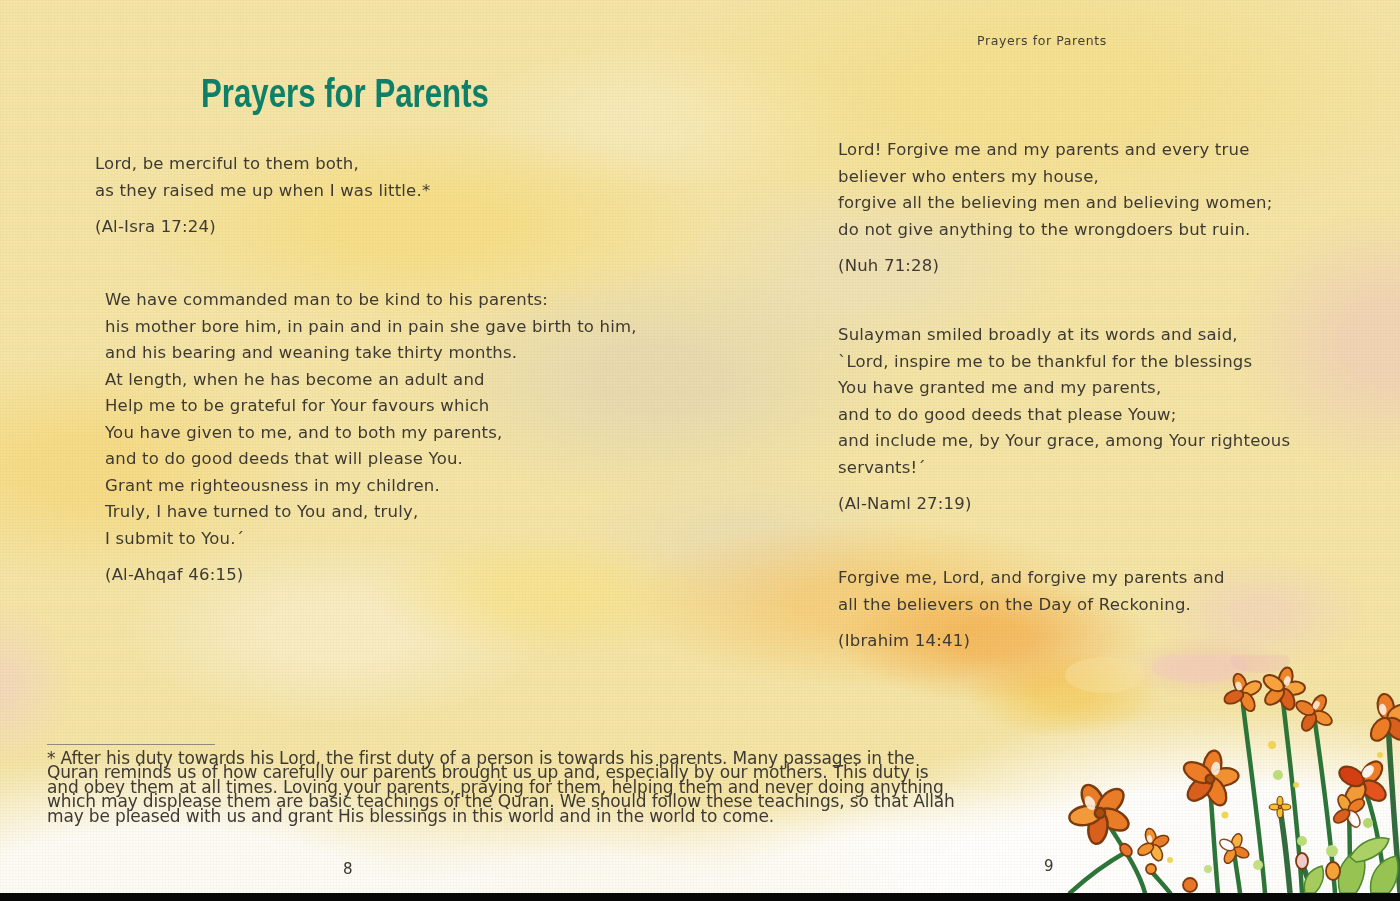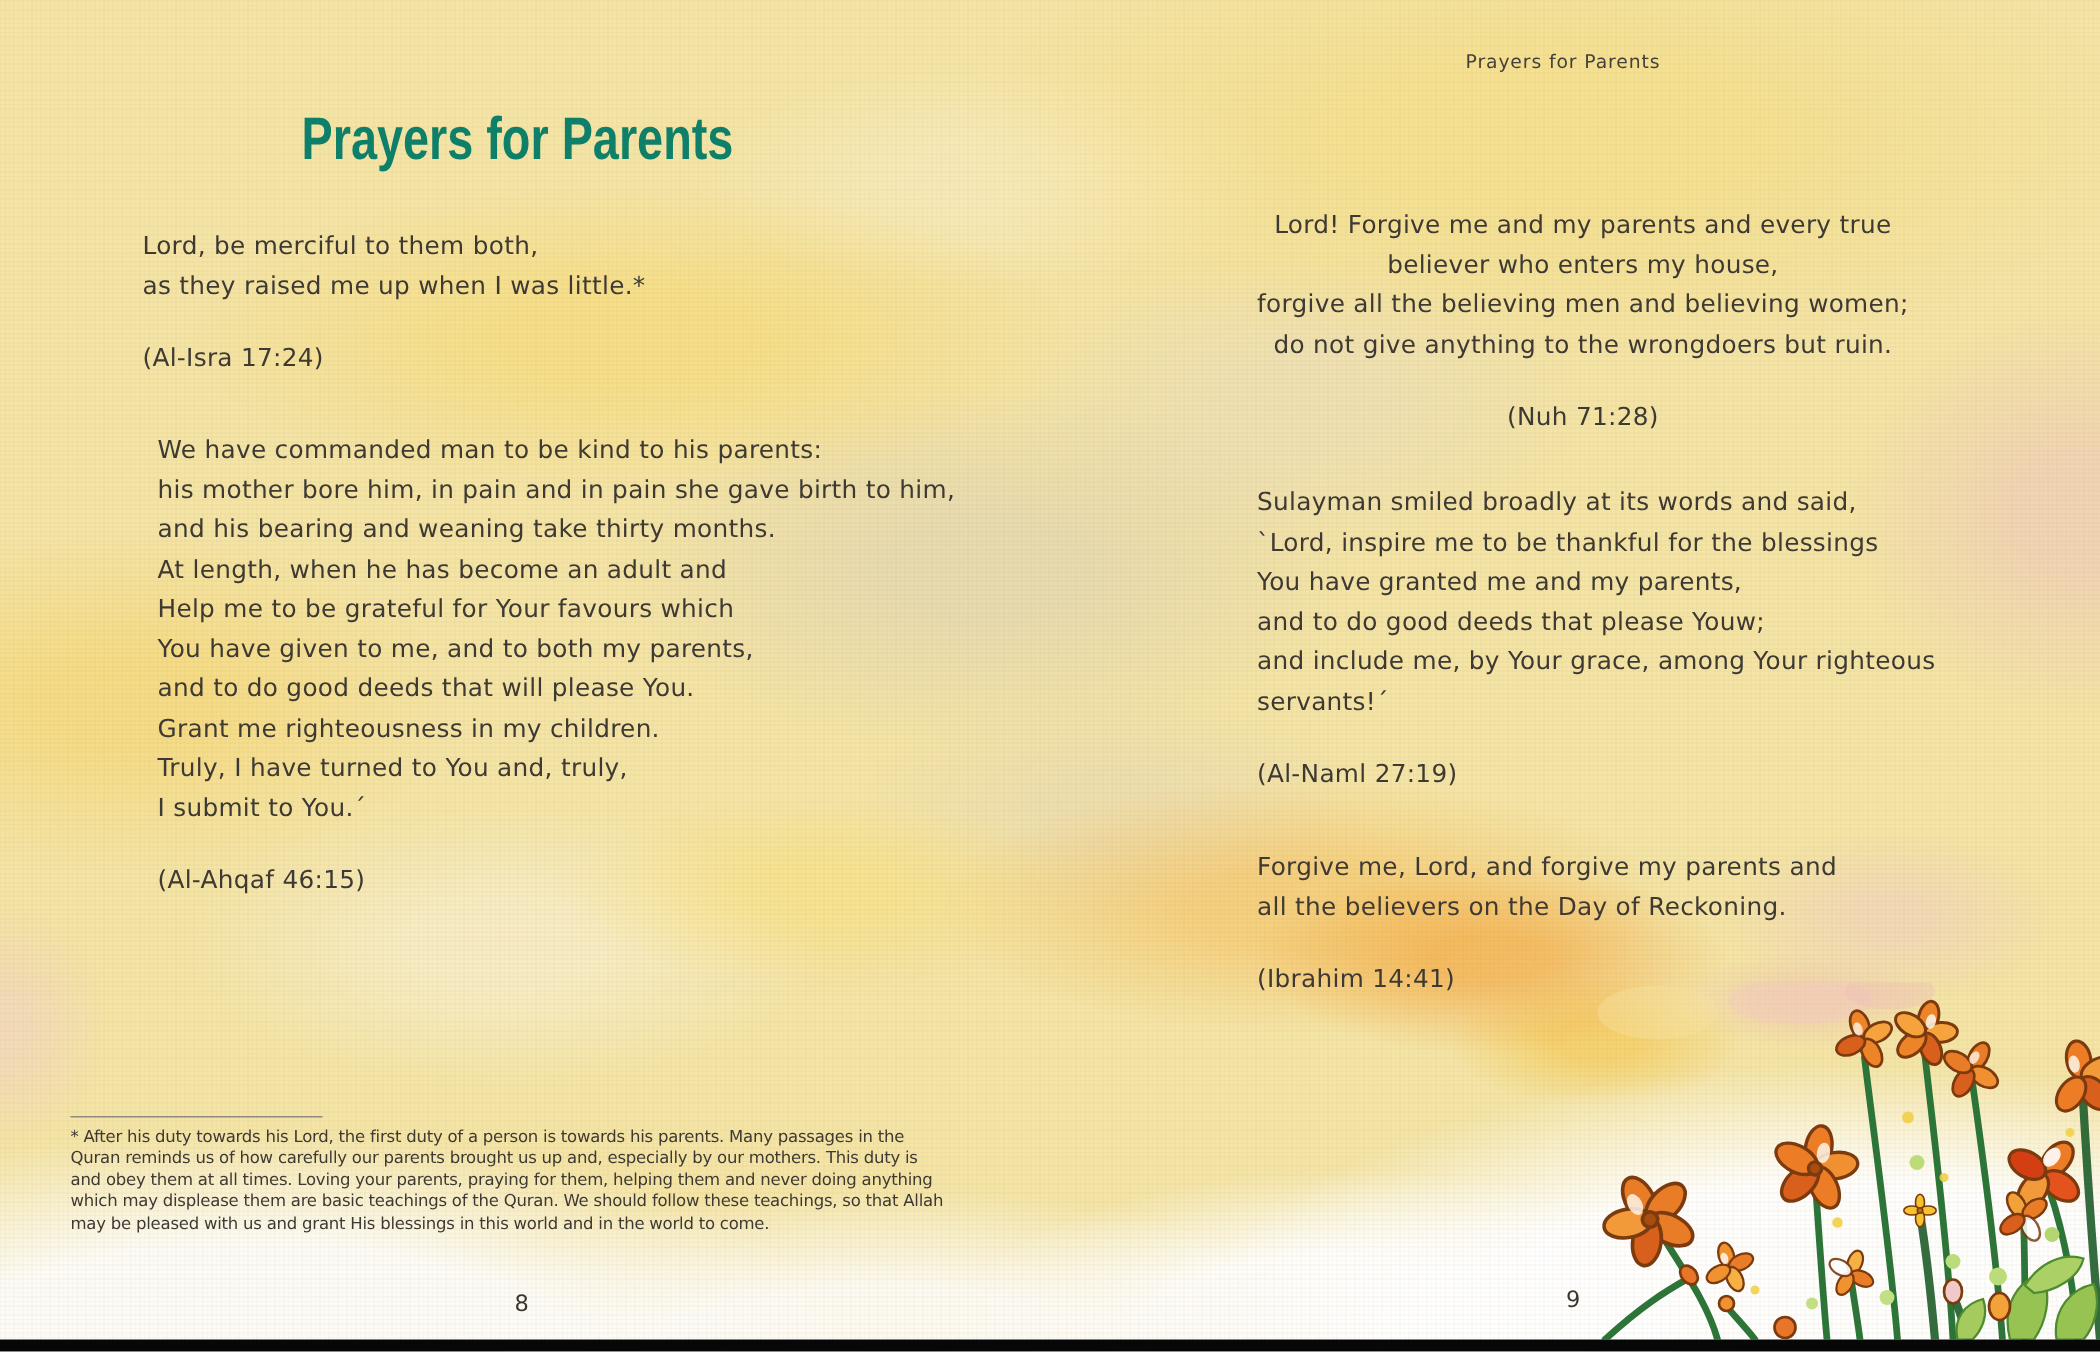--- a/index.html
+++ b/index.html
@@ -52,24 +52,24 @@
   .page-title {
     left: 201px; top: 72px;
     font-family: "Liberation Sans", sans-serif;
     font-weight: bold; font-size: 40px; line-height: 42px;
     color: #0e7f68;
     transform: scaleX(0.78); transform-origin: left top;
     white-space: nowrap;
   }
   .verse { font-size: 16.5px; line-height: 26.5px; letter-spacing: 0.2px; }
   .verse .line { white-space: nowrap; }
-  .verse .ref  { margin-top: 22px; white-space: nowrap; }
+  .verse .ref  { margin-top: 10px; white-space: nowrap; }
   .running-header { left: 977px; top: 33px; font-size: 12.5px; letter-spacing: 0.6px; color: #45413a; white-space: nowrap; }
   .footnote-rule { position: absolute; left: 47px; top: 744px; width: 168px; height: 0; border-top: 1.4px solid #8e8a80; }
-  .footnote { left: 47px; top: 751px; font-size: 11px; line-height: 14.4px; letter-spacing: -0.15px; }
+  .footnote { left: 47px; top: 751px; font-size: 17px; line-height: 14.4px; letter-spacing: -0.15px; }
   .footnote .fline { white-space: nowrap; }
   .page-num { font-size: 15px; color: #3b372f; }
   .flowers { position: absolute; right: 0; bottom: 8px; width: 350px; height: 238px; }
   .bottom-bar { position: absolute; left: 0; right: 0; bottom: 0; height: 8px; background: #070707; }
 </style>
 </head>
 <body>
 
 <div id="spread">
   <div class="wash"></div>
@@ -103,21 +103,21 @@
     <div class="fline">Quran reminds us of how carefully our parents brought us up and, especially by our mothers. This duty is</div>
     <div class="fline">and obey them at all times. Loving your parents, praying for them, helping them and never doing anything</div>
     <div class="fline">which may displease them are basic teachings of the Quran. We should follow these teachings, so that Allah</div>
     <div class="fline">may be pleased with us and grant His blessings in this world and in the world to come.</div>
   </div>
 
   <div class="txt page-num" style="left:343px; top:860px;">8</div>
 
   <div class="txt running-header">Prayers for Parents</div>
 
-  <div class="txt verse" style="left:838px; top:137px;text-align:center;">
+  <div class="txt verse" style="left:838px; top:137px;">
     <div class="line">Lord! Forgive me and my parents and every true</div>
     <div class="line">believer who enters my house,</div>
     <div class="line">forgive all the believing men and believing women;</div>
     <div class="line">do not give anything to the wrongdoers but ruin.</div>
     <div class="ref">(Nuh 71:28)</div>
   </div>
 
   <div class="txt verse" style="left:838px; top:322px;">
     <div class="line">Sulayman smiled broadly at its words and said,</div>
     <div class="line">`Lord, inspire me to be thankful for the blessings</div>

